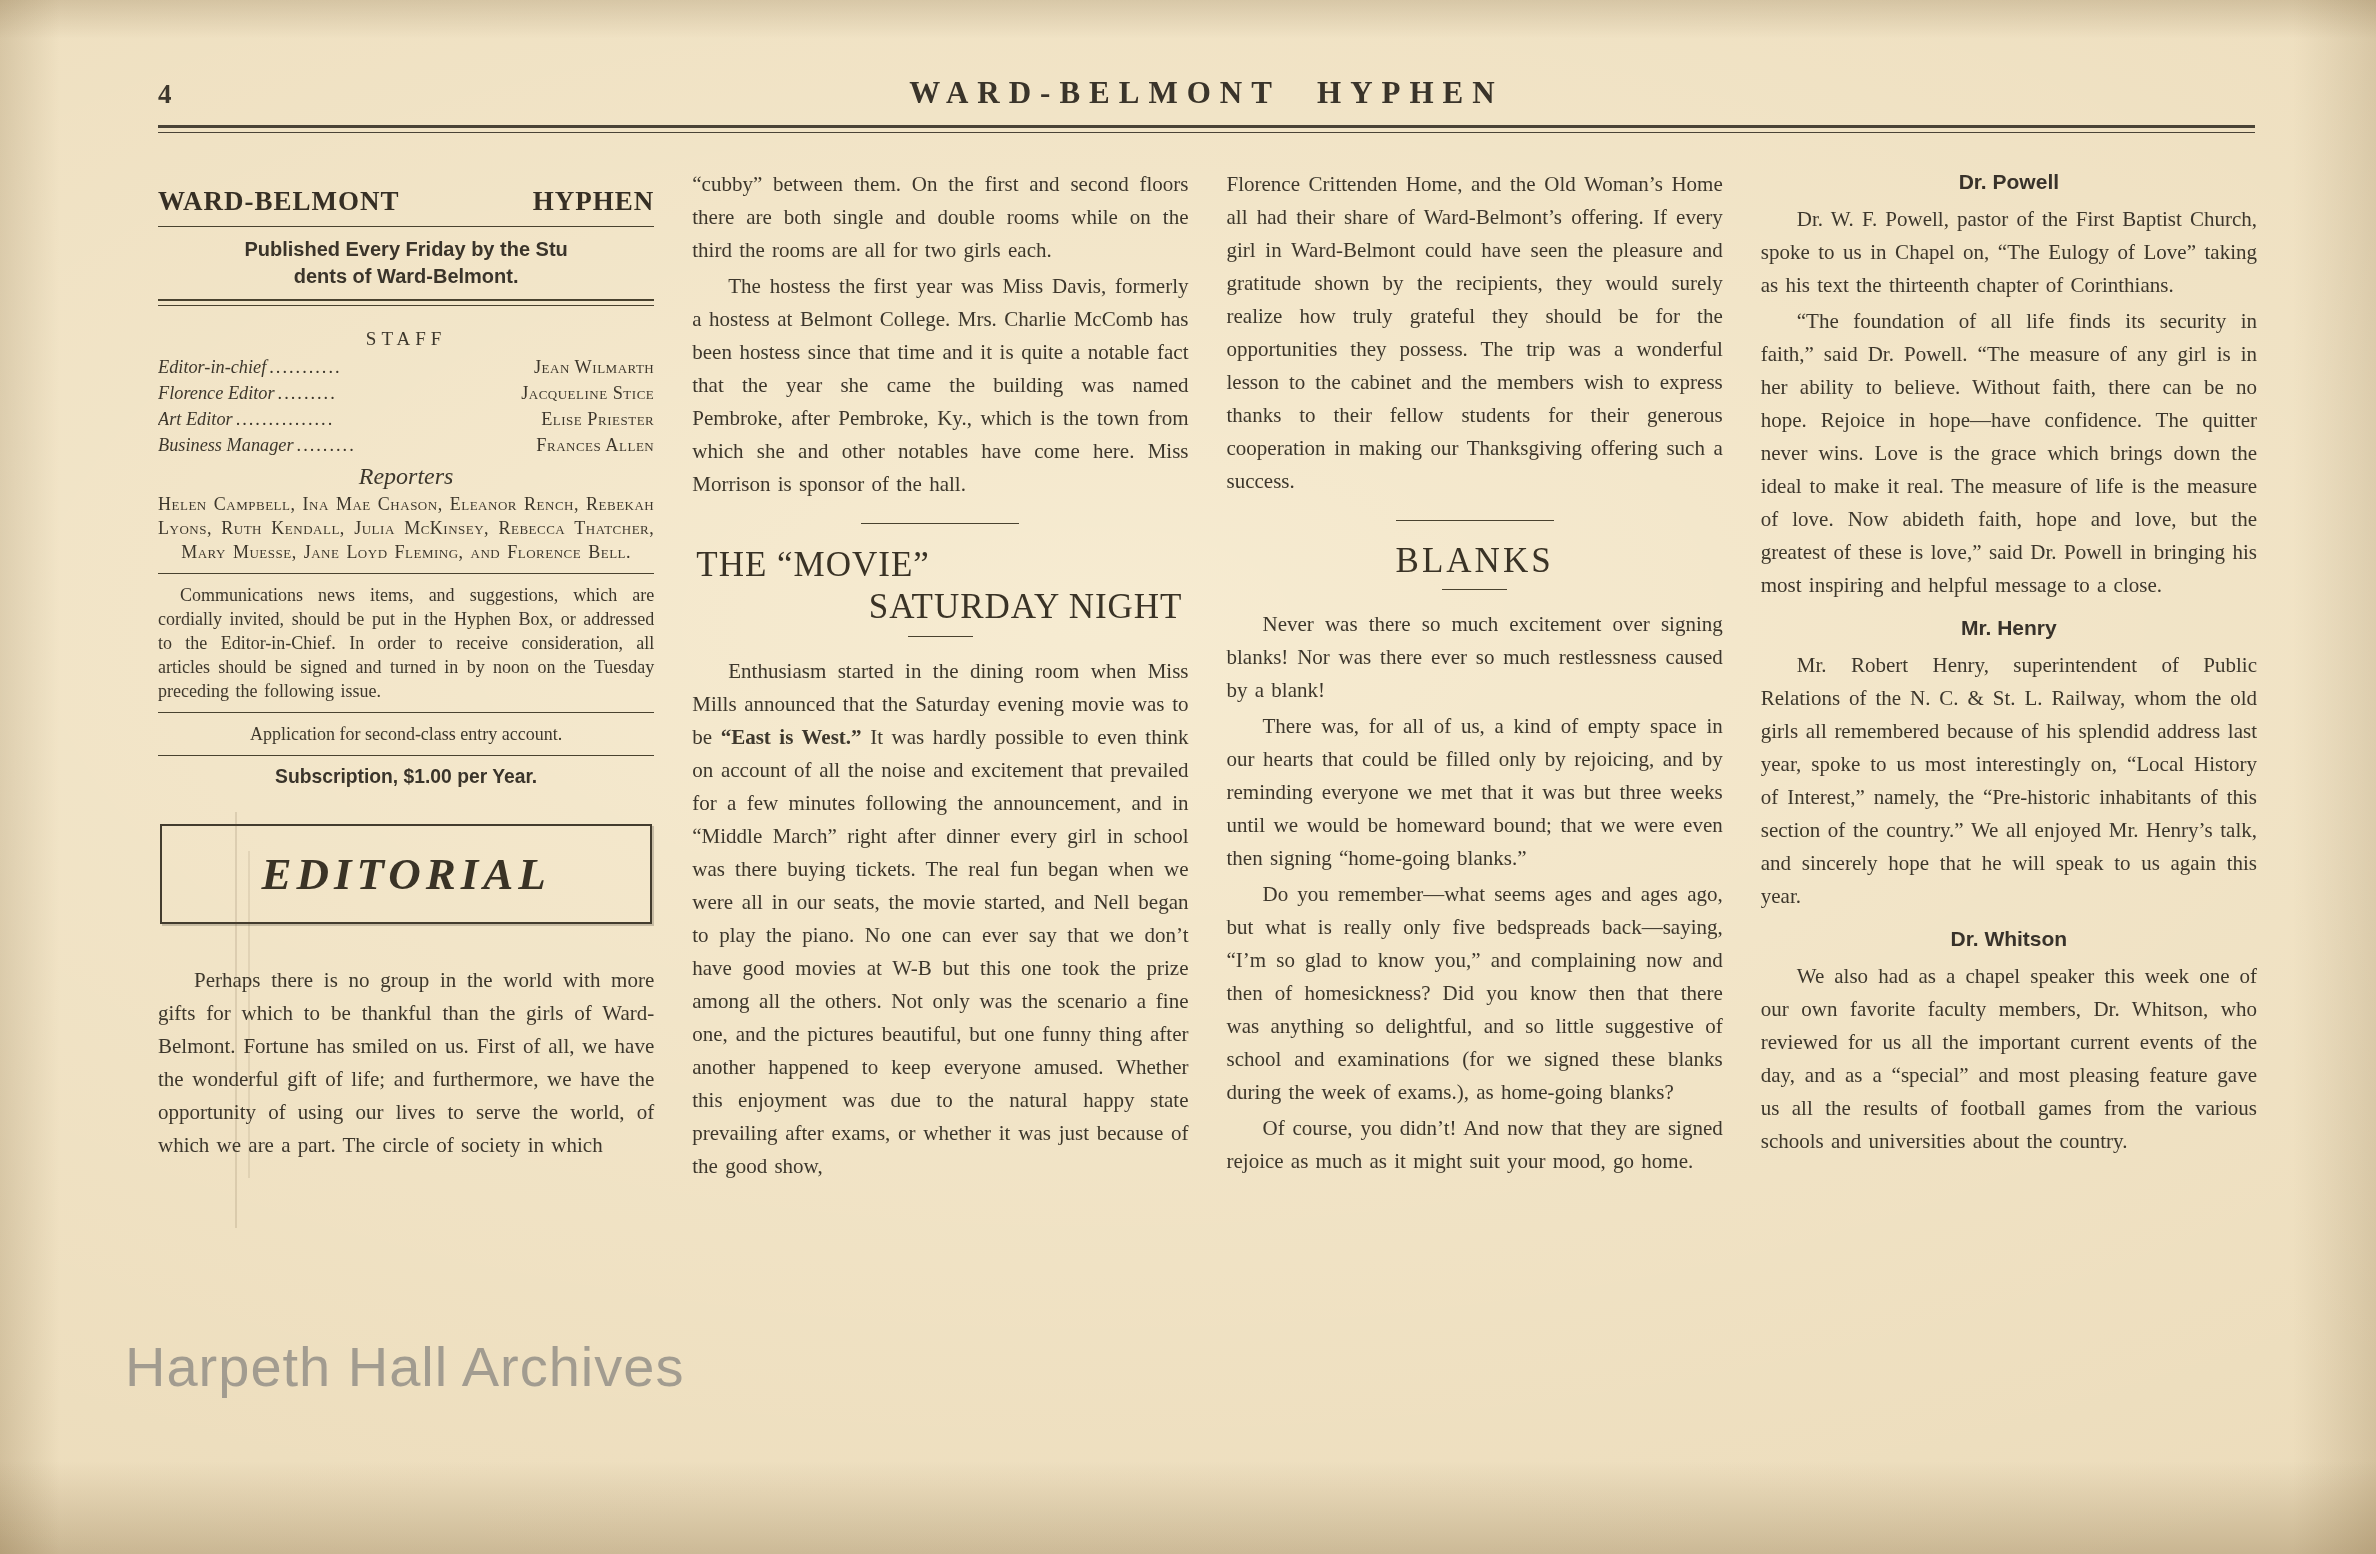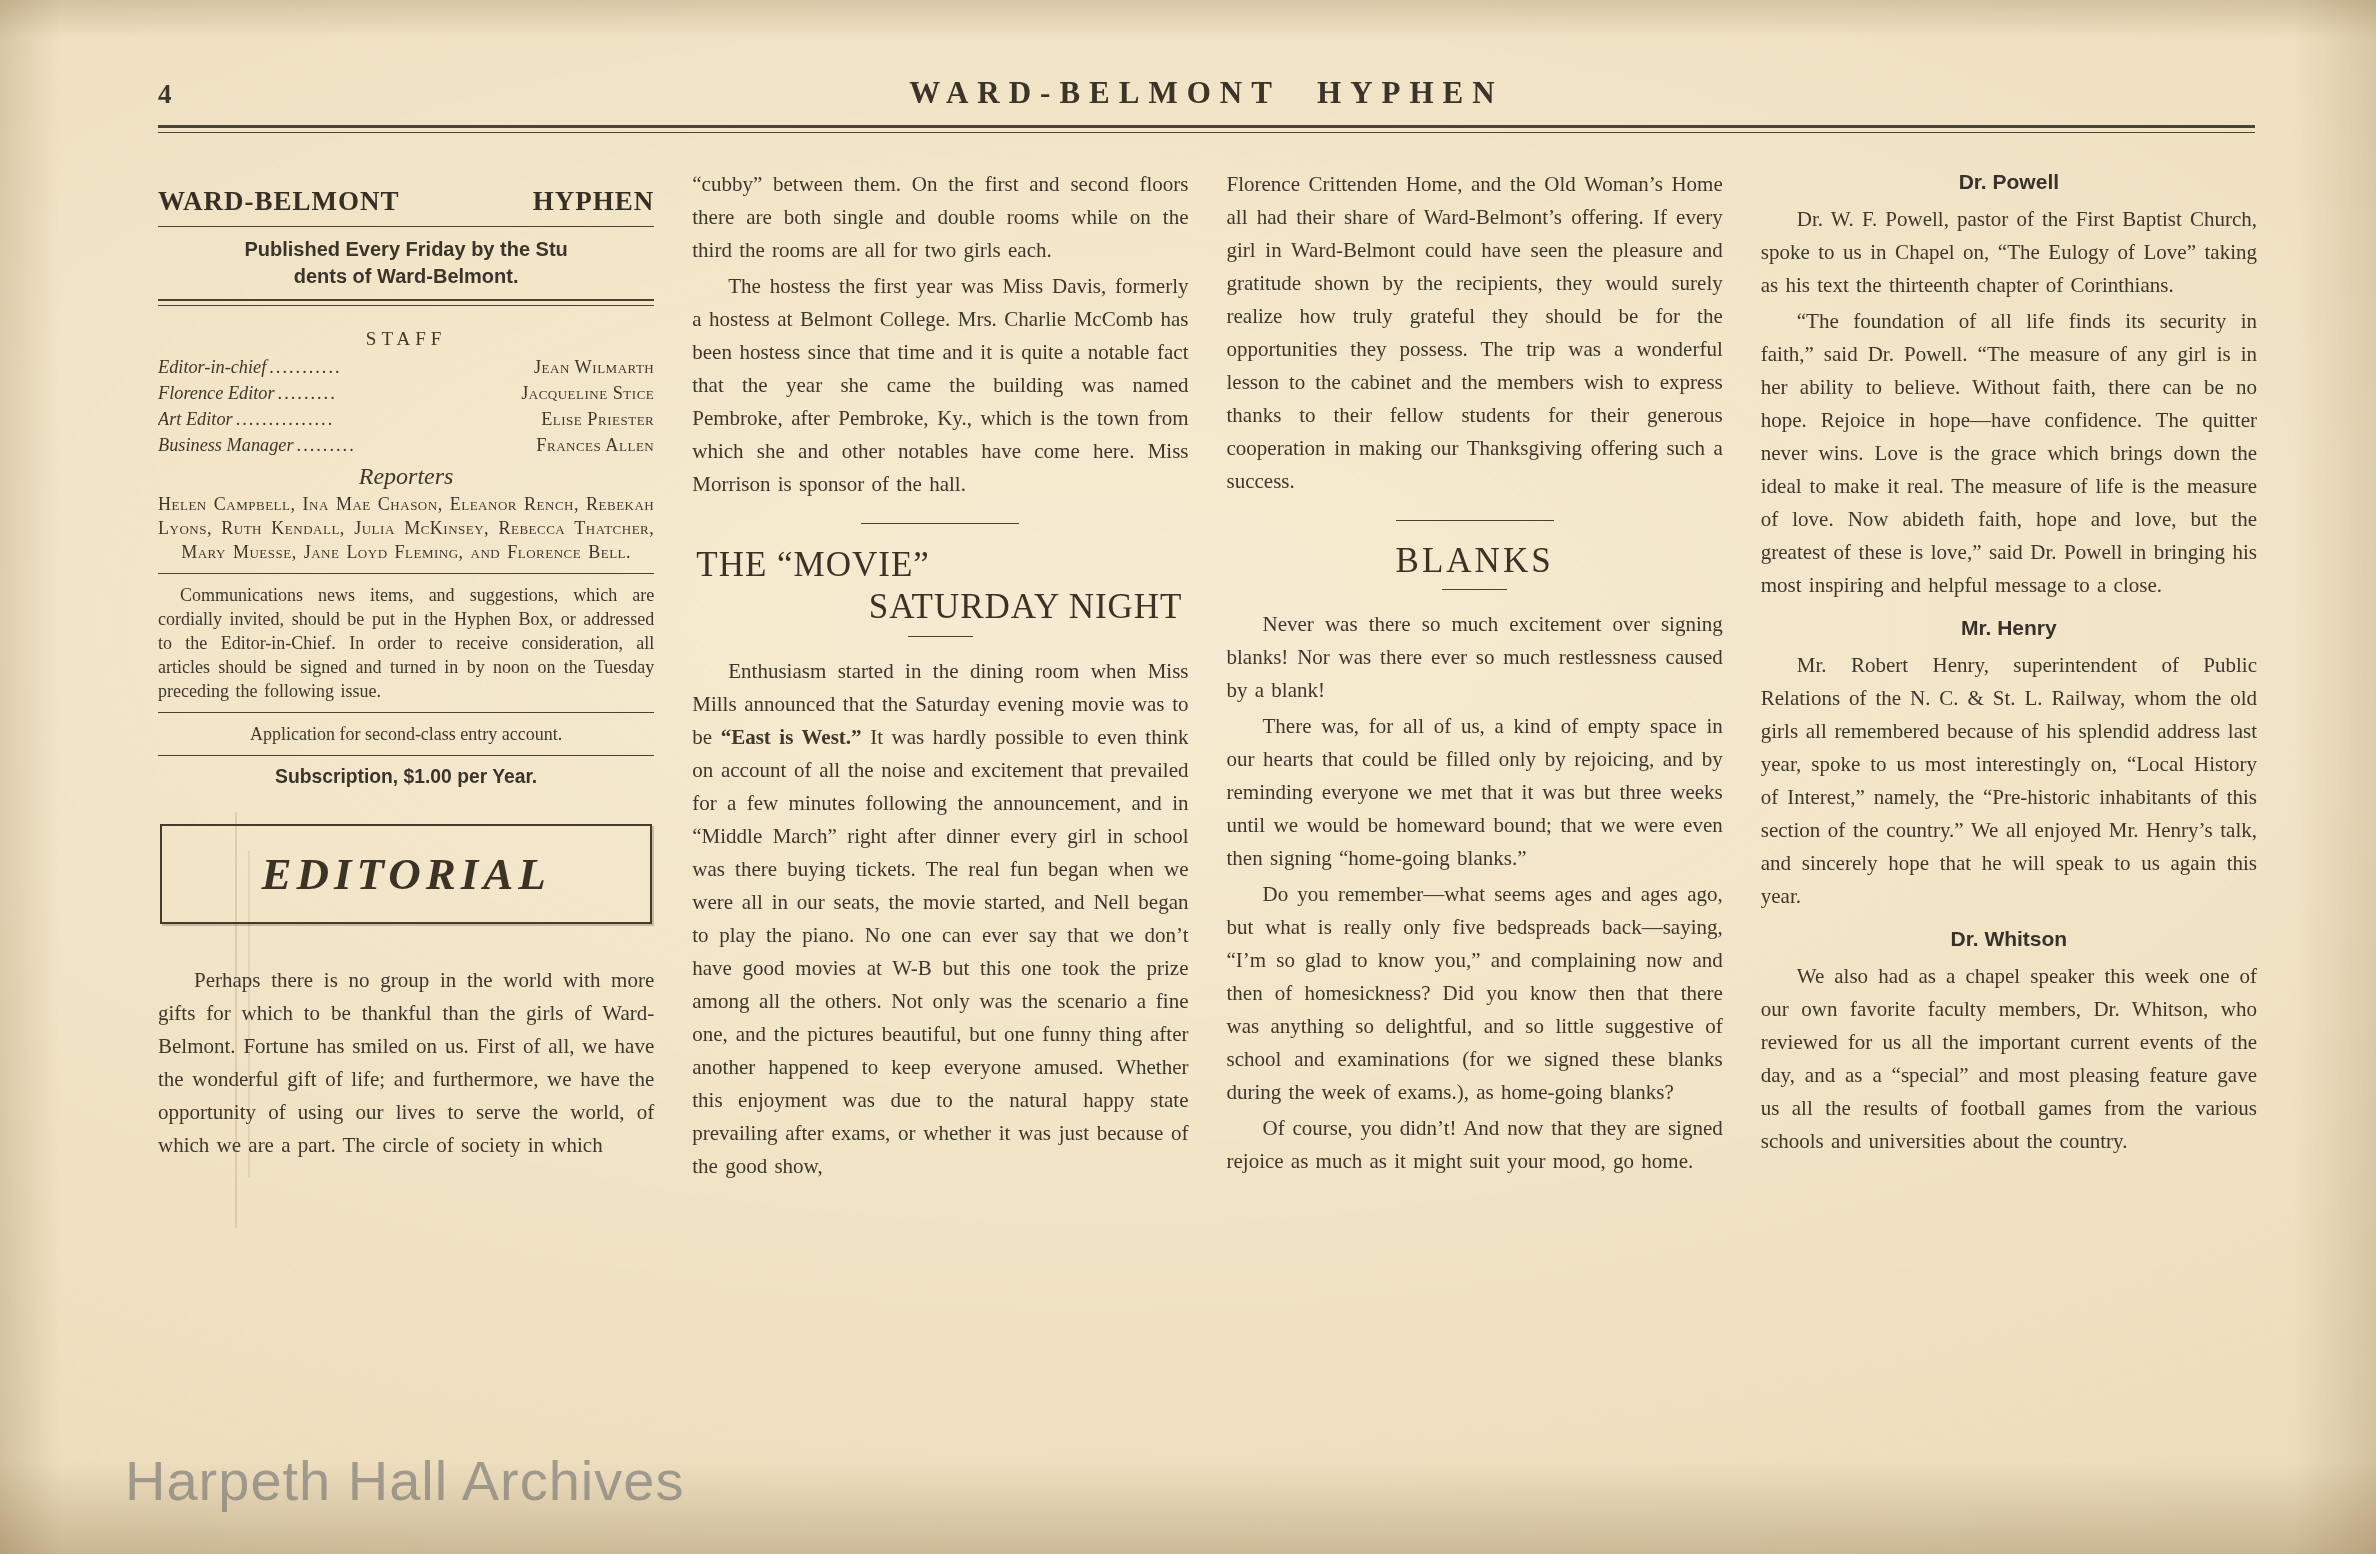--- a/index.html
+++ b/index.html
@@ -75,21 +75,21 @@
   .movie-title .l2{display:block;text-align:right;padding-right:6px;}
   .blanks-title{font-size:35px;letter-spacing:3px;text-align:center;color:#3a3326;margin-top:4px;}
   .sect-heading{
     font-family:"Liberation Sans", sans-serif;font-weight:bold;
     font-size:21px;text-align:center;margin:14px 0 9px;color:#38322a;
   }
   .sect-heading.first{margin-top:2px;}
   strong{font-weight:bold;}
   
   .watermark{
-    position:absolute;left:125px;top:1448px;z-index:5;
+    position:absolute;left:125px;top:1334px;z-index:5;
     font-family:"Liberation Sans", sans-serif;font-size:56px;
     color:rgba(115,115,115,0.62);letter-spacing:1px;white-space:nowrap;
   }
   .crease{position:absolute;left:235px;top:812px;width:2px;height:416px;background:rgba(90,70,40,0.14);}
   .crease2{position:absolute;left:248px;top:851px;width:1.5px;height:327px;background:rgba(90,70,40,0.10);}
 </style>
 </head>
 <body>
 
 <div class="paper">

